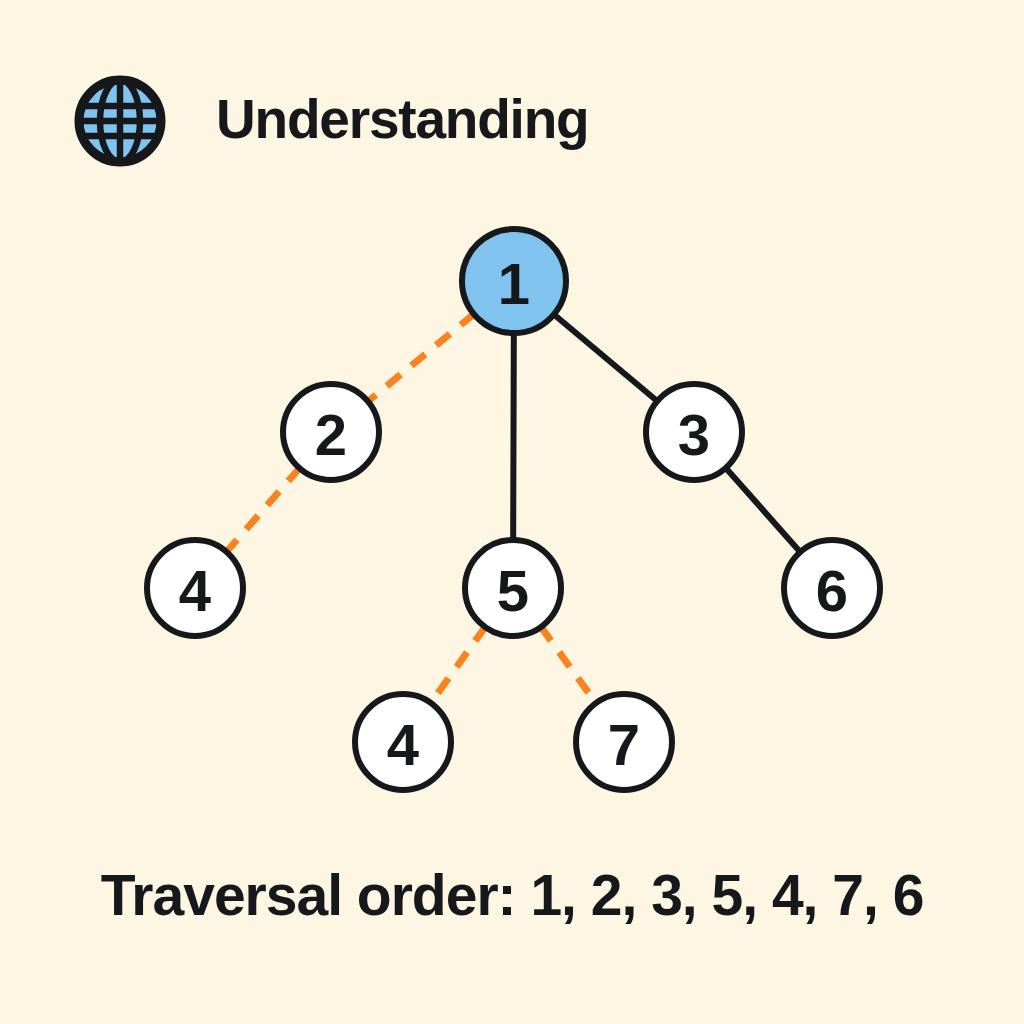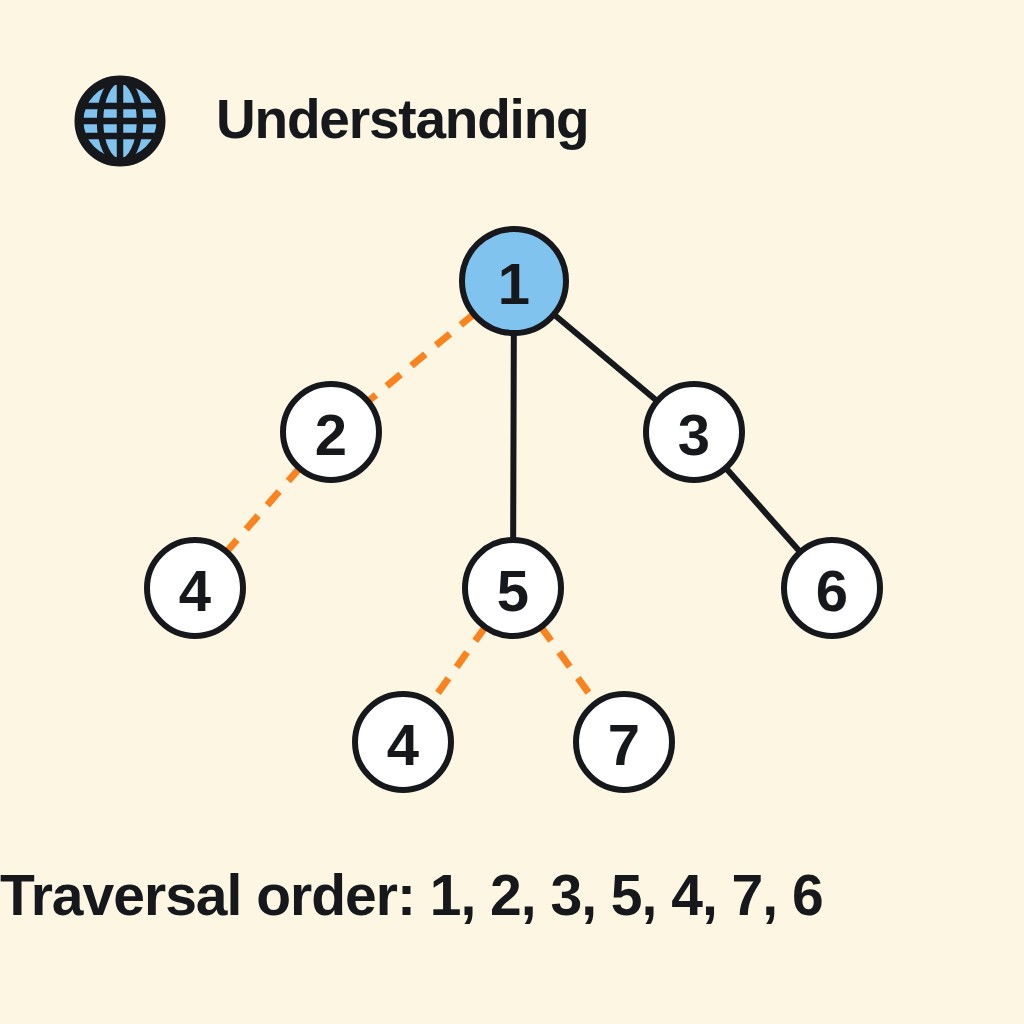--- a/index.html
+++ b/index.html
@@ -84,20 +84,21 @@
     text-anchor: middle;
     dominant-baseline: central;
   }
 
   
   #caption {
     position: absolute;
     left: 0;
     top: 862px;
     width: 1024px;
+    text-align: center;
     font-size: 57px;
     font-weight: bold;
     letter-spacing: -1.0px;
     color: #16181C;
     white-space: nowrap;
   }
 </style>
 </head>
 <body>
 

